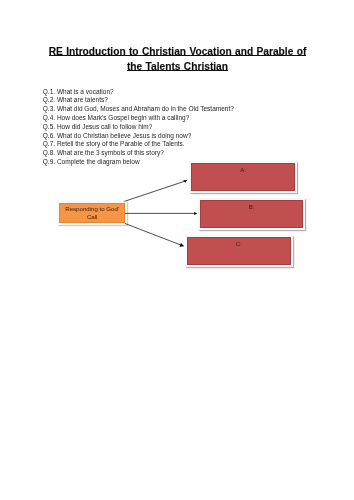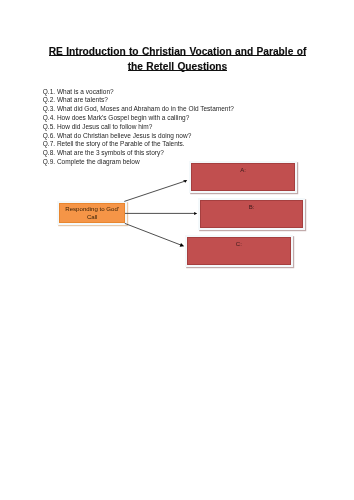--- a/index.html
+++ b/index.html
@@ -17,21 +17,21 @@
   .orangebox{background:#F59547;border:0.8px solid #E8862F;color:#3a2208;font-size:6.1px;display:flex;align-items:center;justify-content:center;text-align:center;line-height:8.3px;}
   .orangebox span{display:block;width:58px;}
   svg.arrows{position:absolute;left:0;top:0;width:354px;height:500px;}
 </style>
 </head>
 <body>
 
 <div class="page">
   <div class="title">
     <u>RE Introduction to Christian Vocation and Parable of</u><br>
-    <u>the Retell Questions</u>
+    <u>the Talents Christian</u>
   </div>
   <div class="qlist">
     <div class="q">Q.1. What is a vocation?</div>
     <div class="q">Q.2. What are talents?</div>
     <div class="q">Q.3. What did God, Moses and Abraham do in the Old Testament?</div>
     <div class="q">Q.4. How does Mark's Gospel begin with a calling?</div>
     <div class="q">Q.5. How did Jesus call to follow him?</div>
     <div class="q">Q.6. What do Christian believe Jesus is doing now?</div>
     <div class="q">Q.7. Retell the story of the Parable of the Talents.</div>
     <div class="q">Q.8. What are the 3 symbols of this story?</div>

